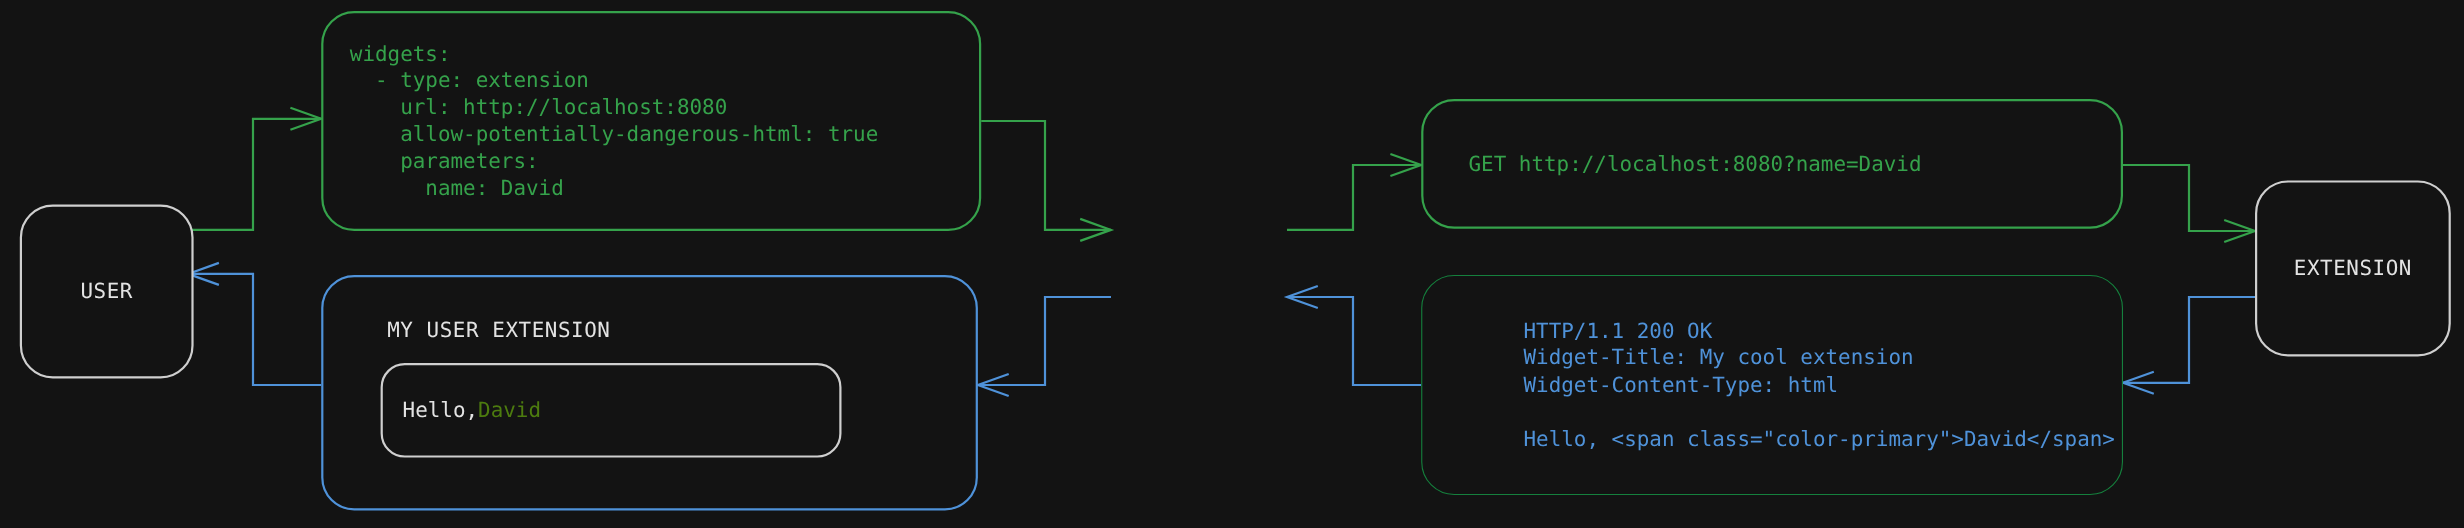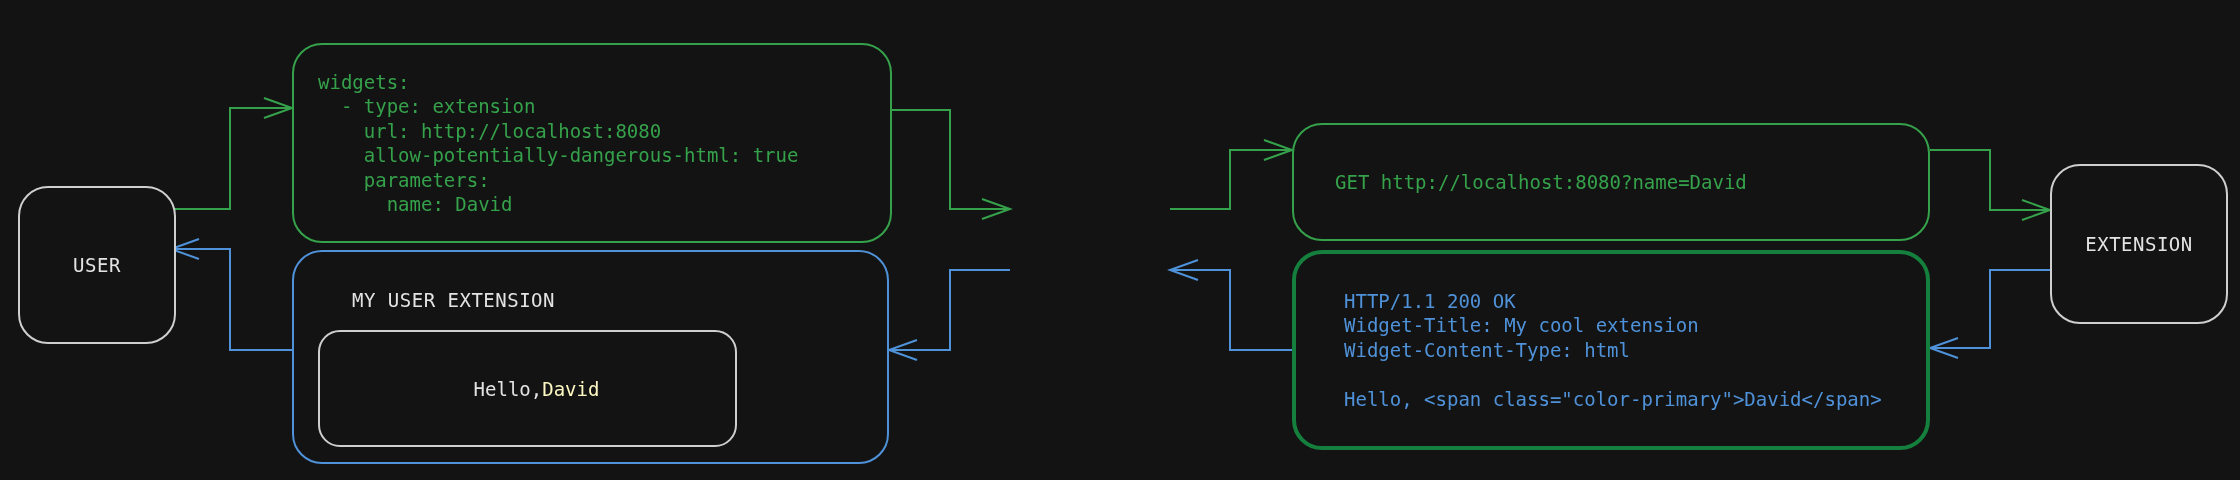--- a/index.html
+++ b/index.html
@@ -25,44 +25,44 @@
   .node-user{left:18px;top:152px;width:158px;height:158px;margin-top:34px;}
   .node-glance{left:1010px;top:151px;width:160px;height:158px;}
   .node-extension{left:2050px;top:164px;width:178px;height:160px;}
 
   .codebox{display:flex;align-items:center;}
   .codebox pre{
     margin:0;white-space:pre;
     font-family:"DejaVu Sans Mono", monospace;
     font-size:19px;line-height:24.5px;
   }
-  .codebox.green{border:2px solid #35a24b;margin-top:33px;}
+  .codebox.green{border:2px solid #35a24b;}
   .codebox.green pre{color:#35a24b;}
-  .codebox.blue{border:4px solid #15803d;}
+  .codebox.blue{border:1px solid #15803d;padding-left:44px;}
   .codebox.blue pre{color:#4f92d9;}
 
   .box-config{left:292px;top:10px;width:600px;height:200px;}
   .box-config pre{padding-left:24px;}
   .box-request{left:1292px;top:90px;width:638px;height:118px;}
   .box-request pre{padding-left:41px;}
   .box-response{left:1292px;top:250px;width:638px;height:200px;}
   .box-response pre{padding-left:48px;}
 
   .box-widget{left:292px;top:250px;width:597px;height:214px;border:2px solid #4f92d9;}
   .widget-title{
     position:absolute;left:58px;top:36px;
     color:#e3e3e3;font-size:19px;line-height:24px;letter-spacing:0.5px;
   }
   .widget-inner{
-    position:absolute;left:24px;top:78px;width:419px;height:117px;
+    position:absolute;left:52px;top:78px;width:419px;height:86px;
     box-sizing:border-box;border:2px solid #cfcfcf;border-radius:22px;
     display:flex;align-items:center;padding-left:18px;
-    font-size:19px;color:#e3e3e3;justify-content:center;
+    font-size:19px;color:#e3e3e3;
   }
-  .widget-inner .name{color:#fef9c3;}
+  .widget-inner .name{color:#4d7c0f;}
 </style>
 </head>
 <body>
 
 <div class="canvas">
 
   <svg class="connectors" viewBox="0 0 2240 480">
 
     <polyline class="edge green" points="171,209 230,209 230,108 292,108"></polyline>
     <polyline class="chev green" points="264,98 292,108 264,118"></polyline>

